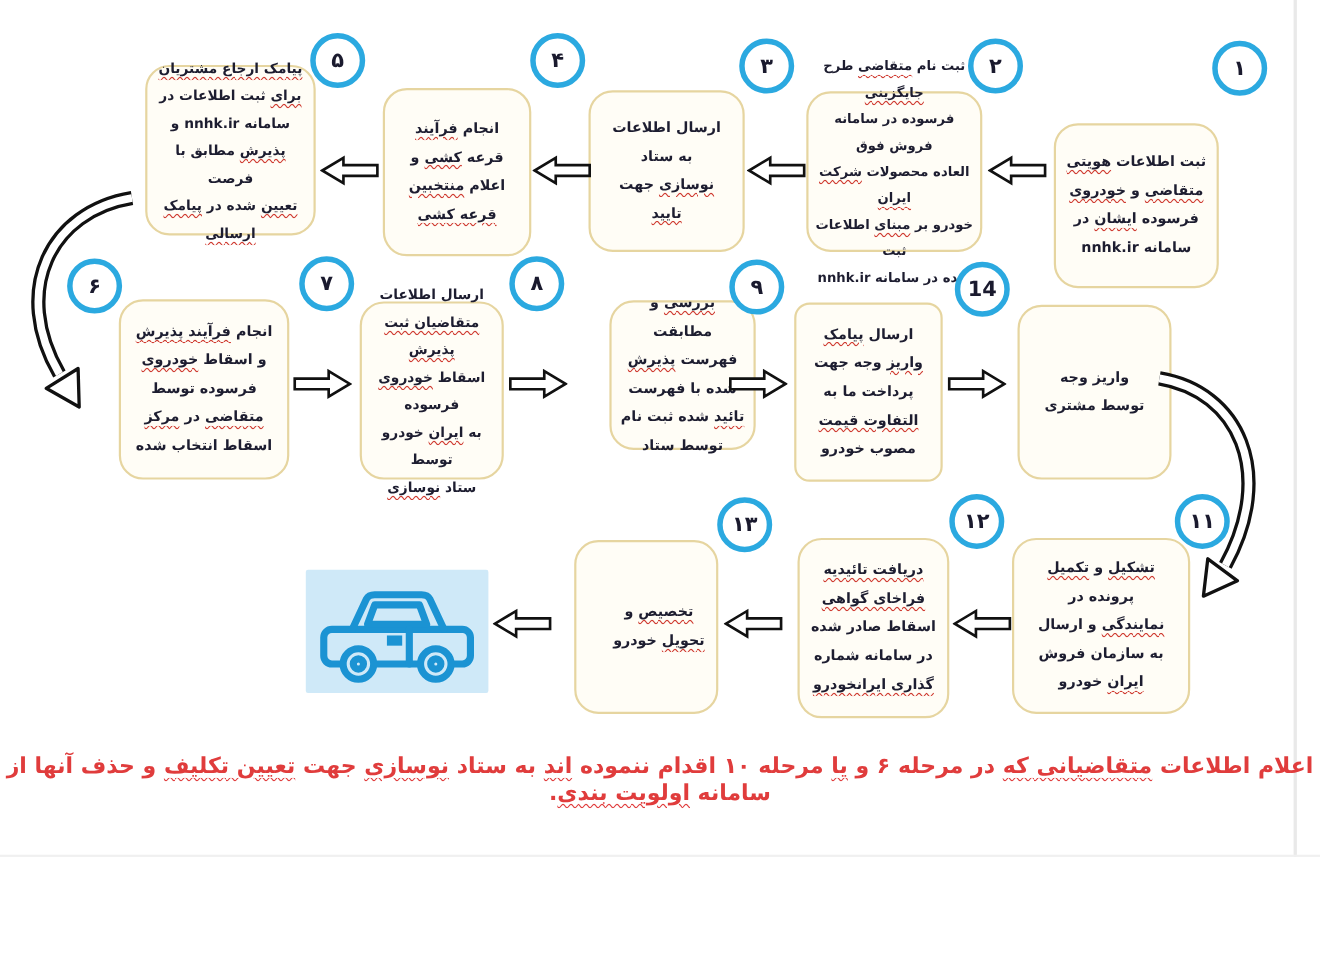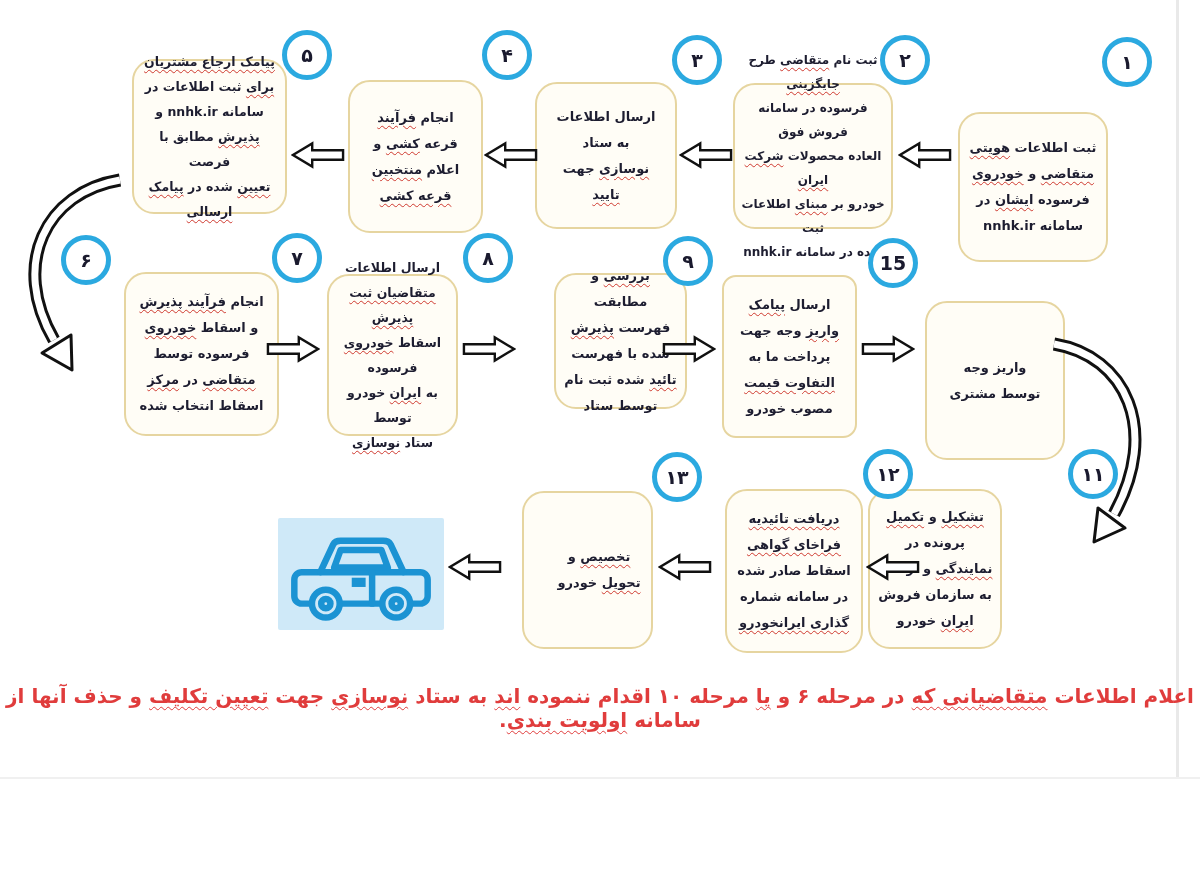--- a/index.html
+++ b/index.html
@@ -26,27 +26,27 @@
     text-decoration-color:#cf3a30;text-decoration-thickness:1px;
     text-underline-offset:3px;
   }
   .b1{left:958px;top:80px;width:150px;height:150px;margin-top:32px;}
   .b2{left:733px;top:83px;width:160px;height:146px;}
   .b2 .box-text{font-size:12px;}
   .b3{left:535px;top:82px;width:142px;height:147px;}
   .b4{left:348px;top:80px;width:135px;height:153px;}
   .b5{left:132px;top:59px;width:155px;height:155px;}
   .b5 .box-text{font-size:12.5px;}
-  .b6{left:124px;top:272px;width:155px;height:164px;}
+  .b6{left:108px;top:272px;width:155px;height:164px;}
   .b7{left:327px;top:274px;width:131px;height:162px;}
   .b7 .box-text{font-size:12.5px;}
   .b8{left:554px;top:273px;width:133px;height:136px;}
   .b9{left:722px;top:275px;width:135px;height:163px;border-radius:14px;}
-  .b10{left:925px;top:277px;width:140px;height:159px;margin-top:24px;}
-  .b11{left:868px;top:489px;width:134px;height:160px;}
+  .b10{left:925px;top:277px;width:140px;height:159px;}
+  .b11{left:920px;top:489px;width:162px;height:160px;}
   .b12{left:725px;top:489px;width:138px;height:164px;}
   .b13{left:522px;top:491px;width:131px;height:158px;padding-left:23px;}
 
   
   .circle{
     position:absolute;width:50px;height:50px;border-radius:50%;
     border:5px solid #2ba9e0;background:#ffffff;box-sizing:border-box;
     display:flex;align-items:center;justify-content:center;
     font-size:19px;font-weight:bold;color:#1a1a2e;z-index:3;
   }
@@ -208,21 +208,21 @@
   <div class="circle c7">
       <span>۷</span>
     </div>
   <div class="circle c8">
       <span>۸</span>
     </div>
   <div class="circle c9">
       <span>۹</span>
     </div>
   <div class="circle c10">
-      <span>15</span>
+      <span>14</span>
     </div>
   <div class="circle c11">
       <span>۱۱</span>
     </div>
   <div class="circle c12">
       <span>۱۲</span>
     </div>
   <div class="circle c13">
       <span>۱۳</span>
     </div>

